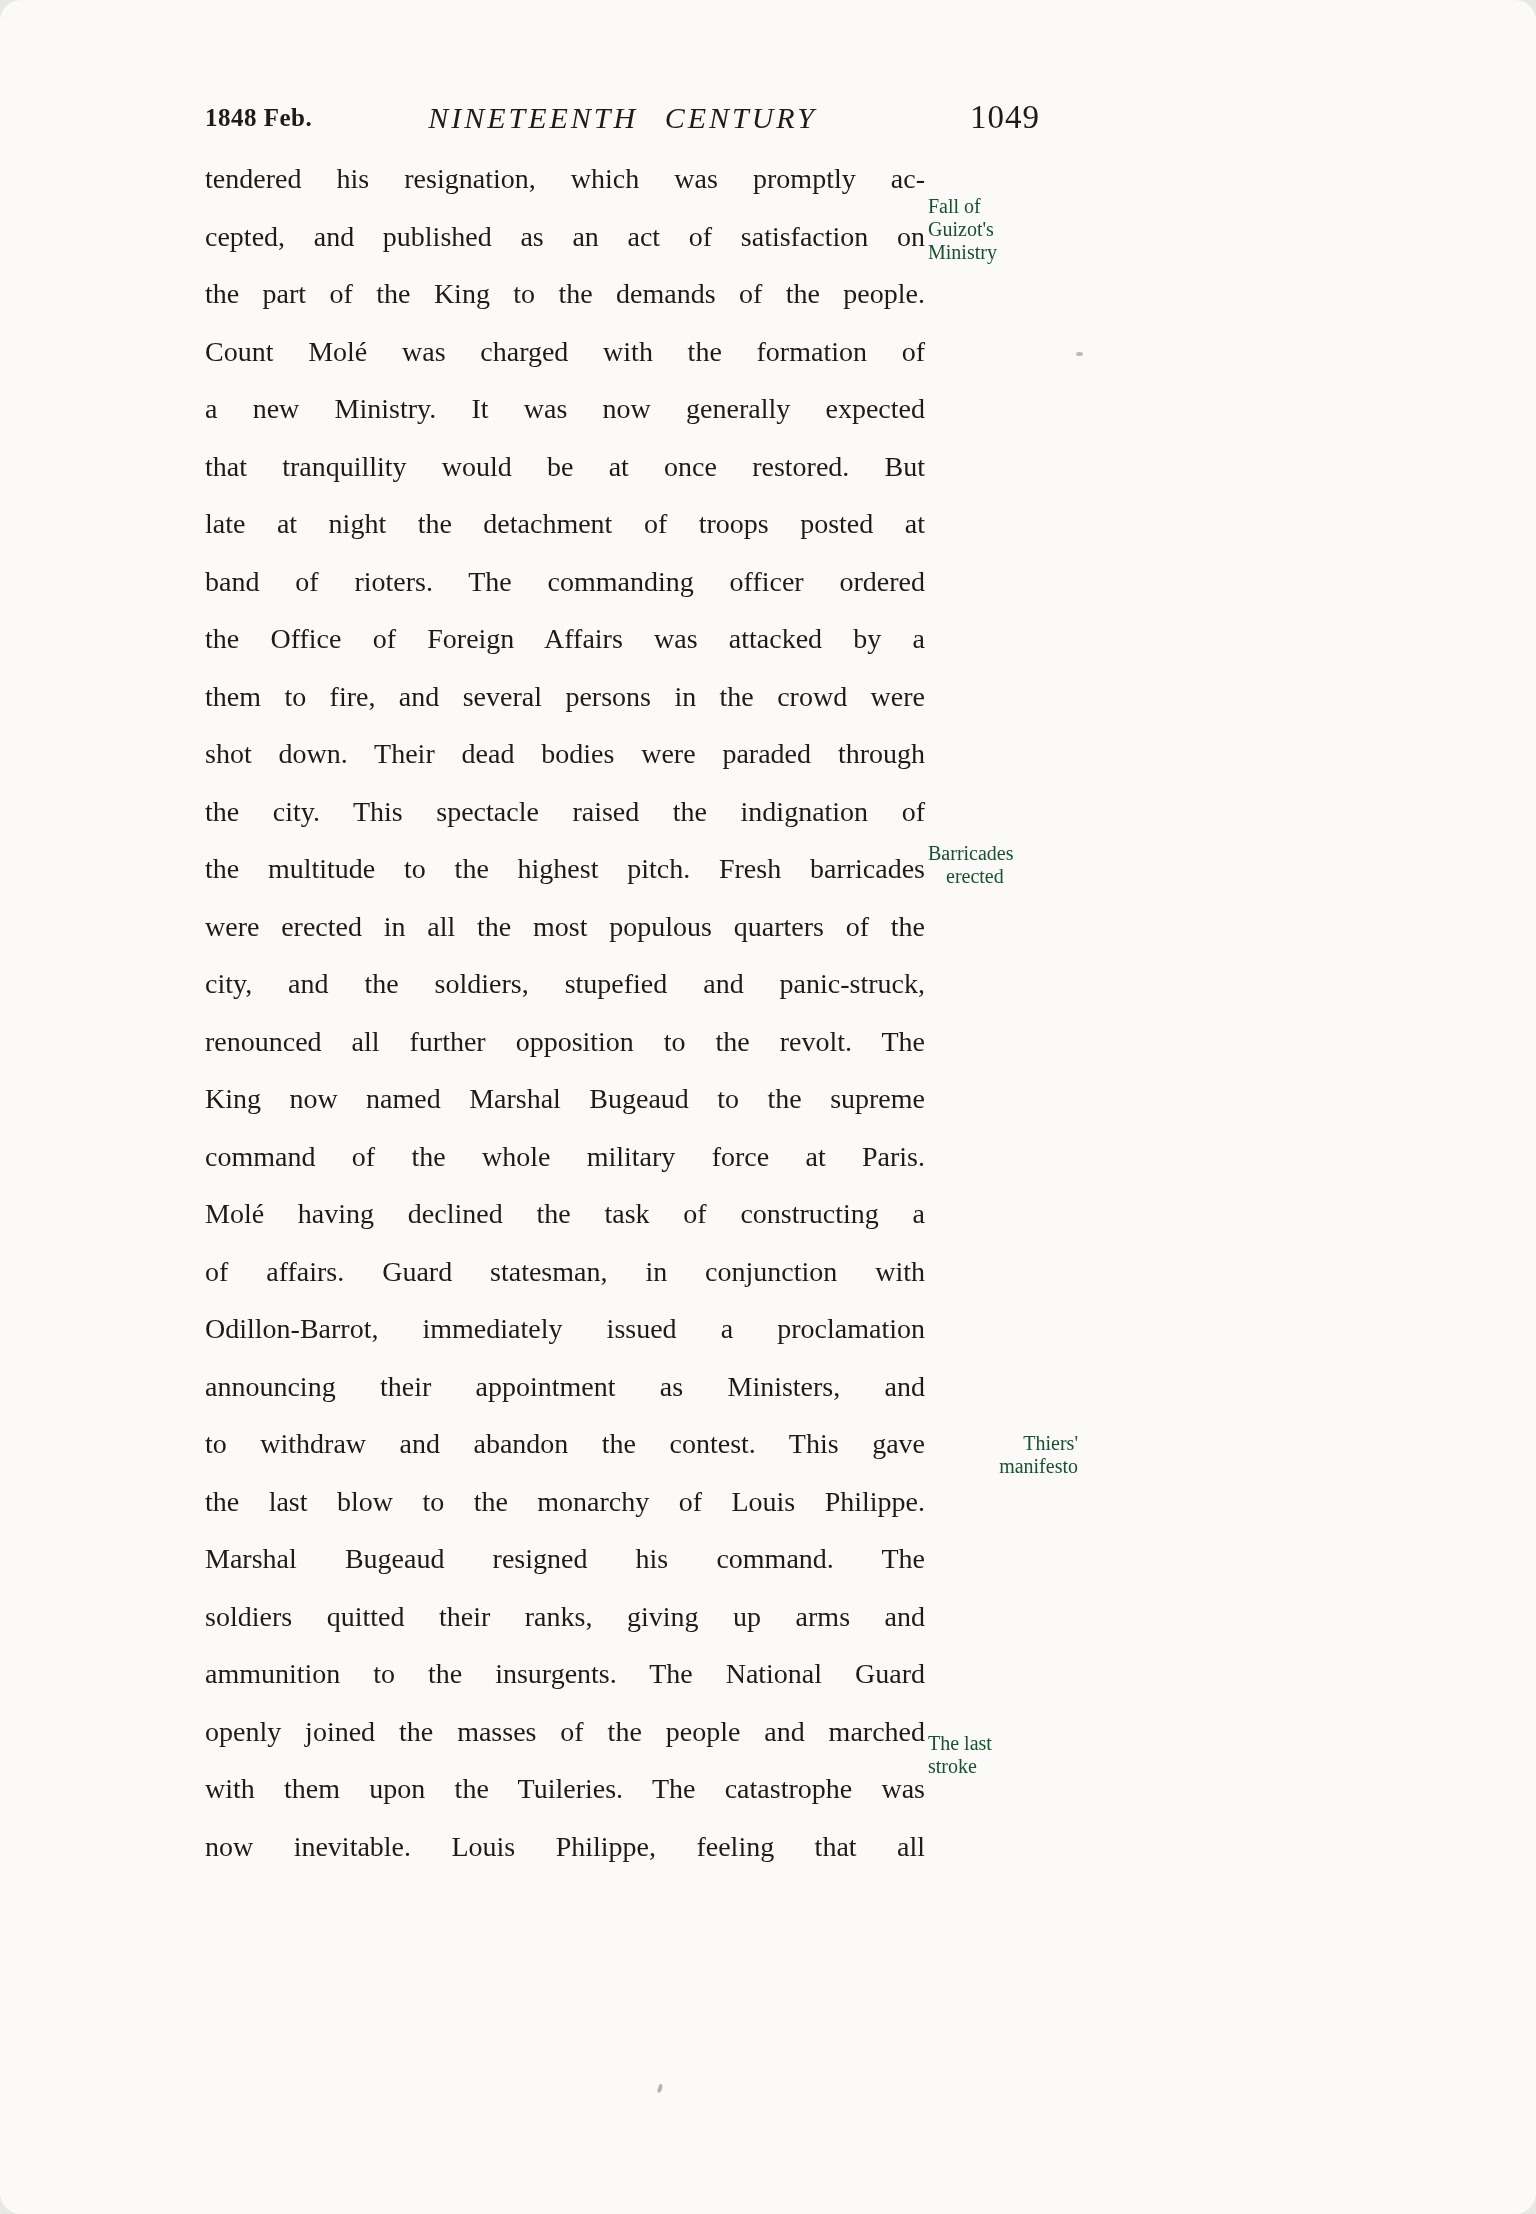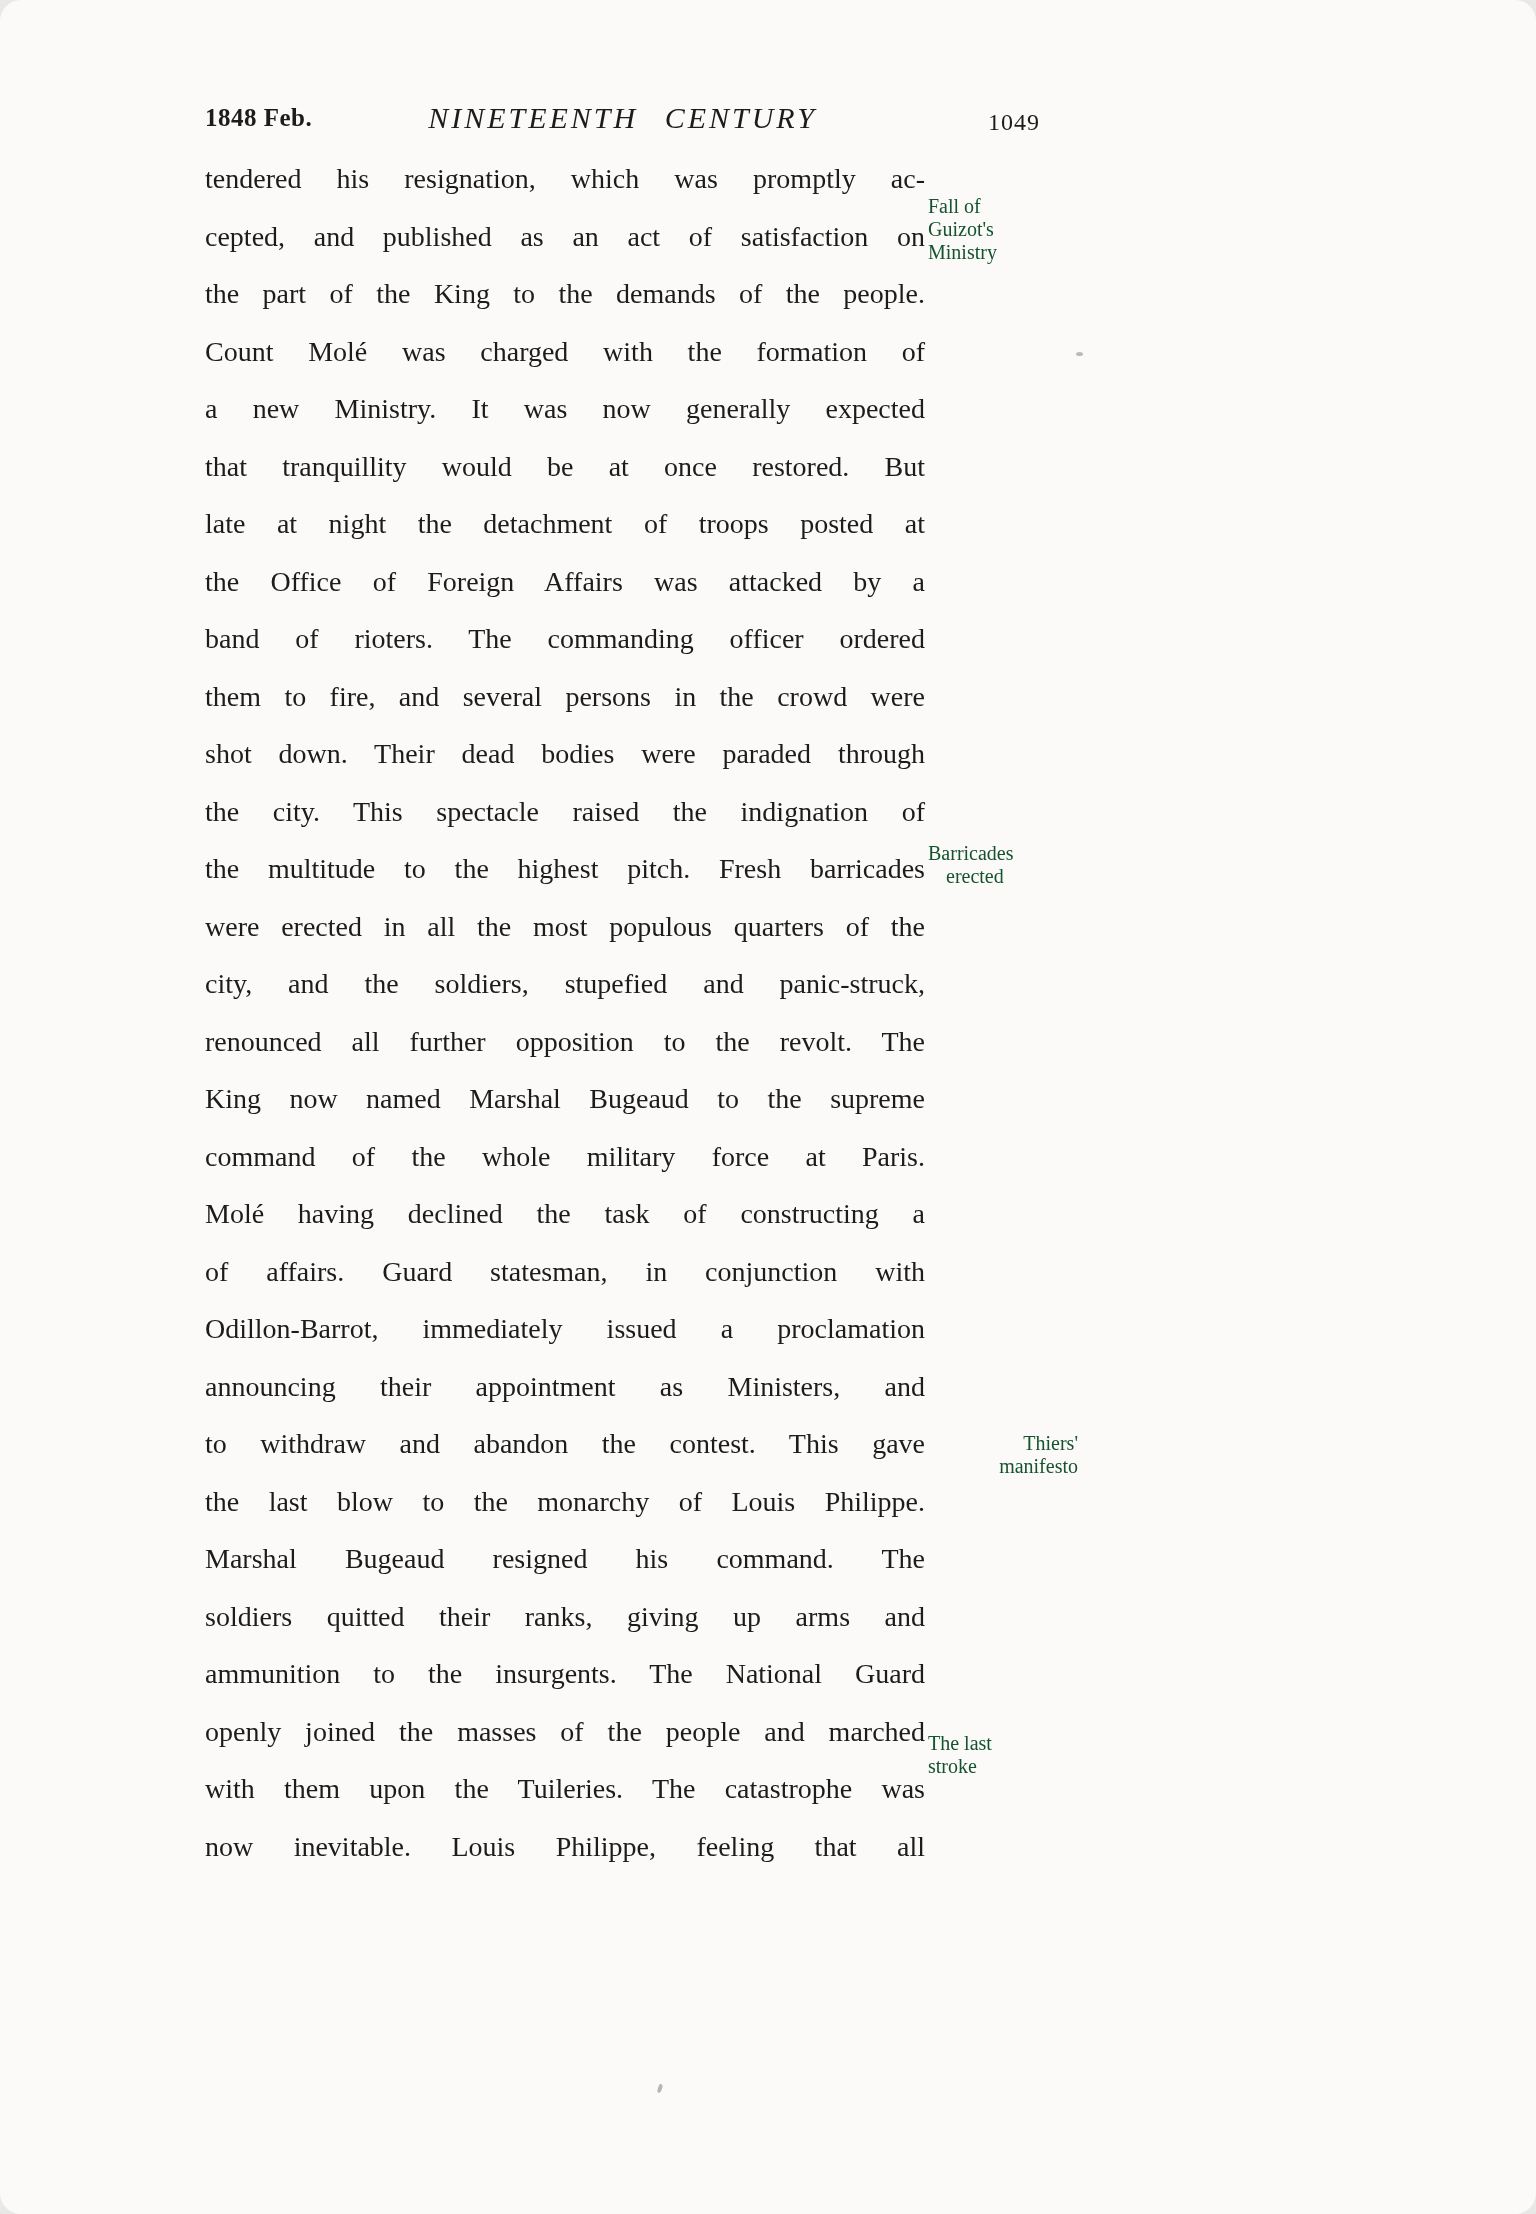--- a/index.html
+++ b/index.html
@@ -42,21 +42,21 @@
     font-size: 30px;
     font-style: italic;
     letter-spacing: 3px;
     word-spacing: 16px;
     white-space: nowrap;
   }
   .pagehead .folio {
     position: absolute;
     right: 0;
     bottom: 0;
-    font-size: 24px;
+    font-size: 33px;
     letter-spacing: 1px;
     margin-top: 37px;
   }
 
   
   .textblock {
     position: absolute;
     top: 150px;
     left: 205px;
     width: 720px;
@@ -108,22 +108,22 @@
   </header>
 
   <main class="textblock">
     <p class="line">tendered his resignation, which was promptly ac-</p>
     <p class="line">cepted, and published as an act of satisfaction on</p>
     <p class="line">the part of the King to the demands of the people.</p>
     <p class="line">Count Molé was charged with the formation of</p>
     <p class="line">a new Ministry. It was now generally expected</p>
     <p class="line">that tranquillity would be at once restored. But</p>
     <p class="line">late at night the detachment of troops posted at</p>
+    <p class="line">band of rioters. The commanding officer ordered</p>
     <p class="line">the Office of Foreign Affairs was attacked by a</p>
-    <p class="line">band of rioters. The commanding officer ordered</p>
     <p class="line">them to fire, and several persons in the crowd were</p>
     <p class="line">shot down. Their dead bodies were paraded through</p>
     <p class="line">the city. This spectacle raised the indignation of</p>
     <p class="line">the multitude to the highest pitch. Fresh barricades</p>
     <p class="line">were erected in all the most populous quarters of the</p>
     <p class="line">city, and the soldiers, stupefied and panic-struck,</p>
     <p class="line">renounced all further opposition to the revolt. The</p>
     <p class="line">King now named Marshal Bugeaud to the supreme</p>
     <p class="line">command of the whole military force at Paris.</p>
     <p class="line">Molé having declined the task of constructing a</p>

